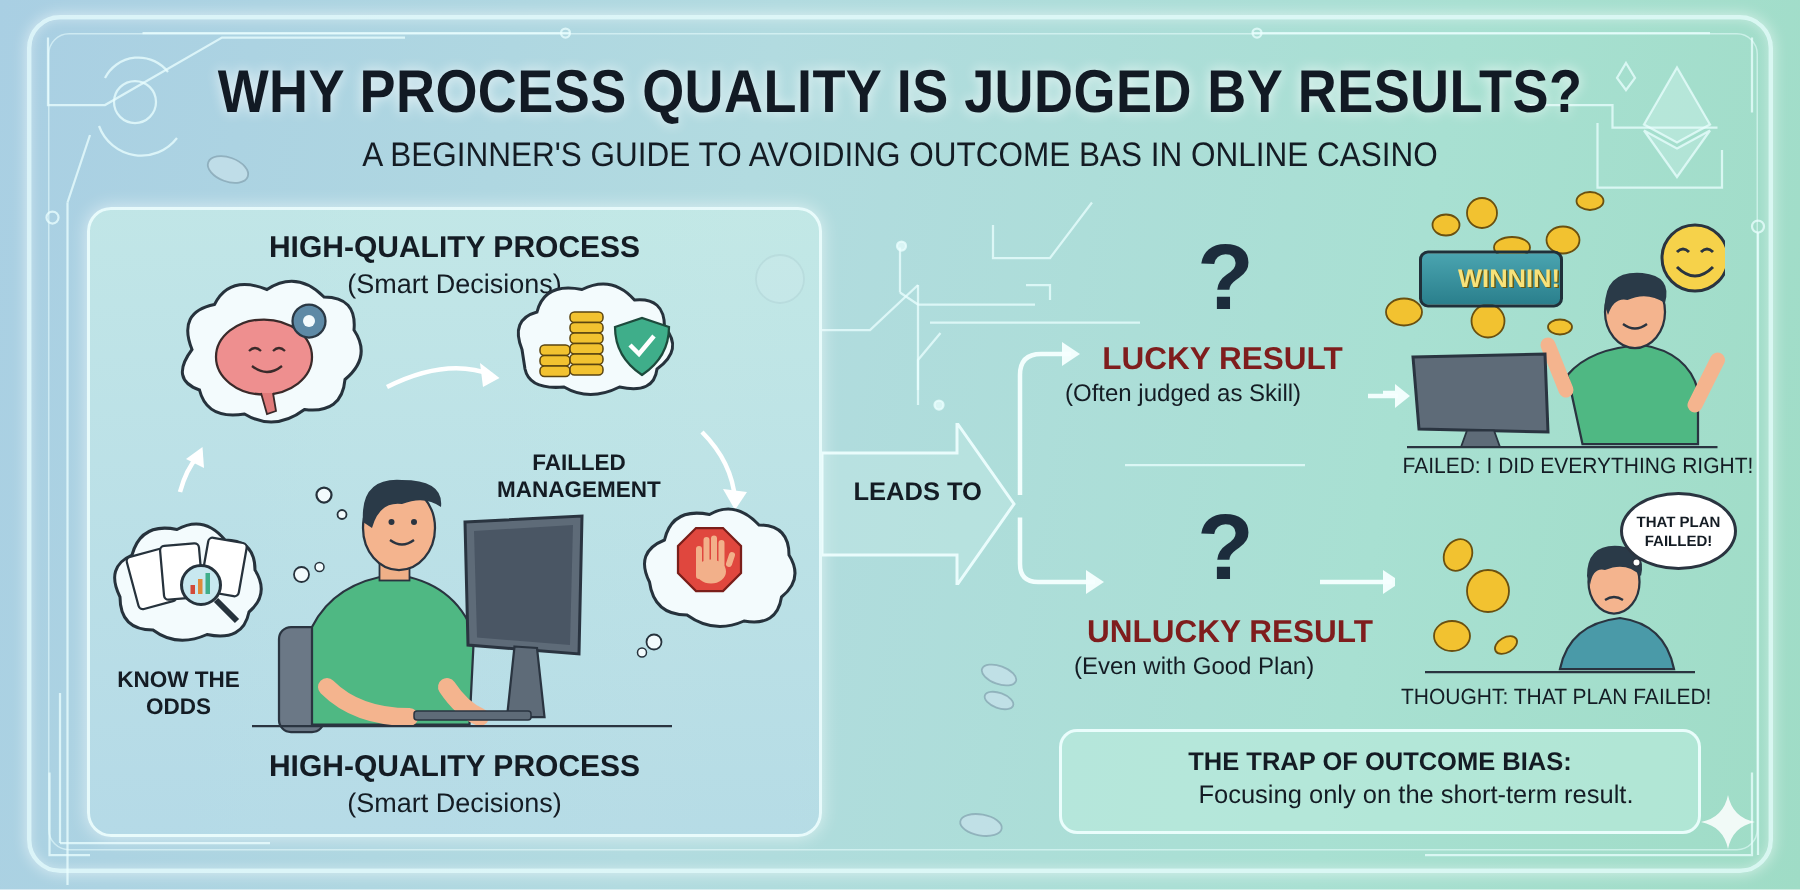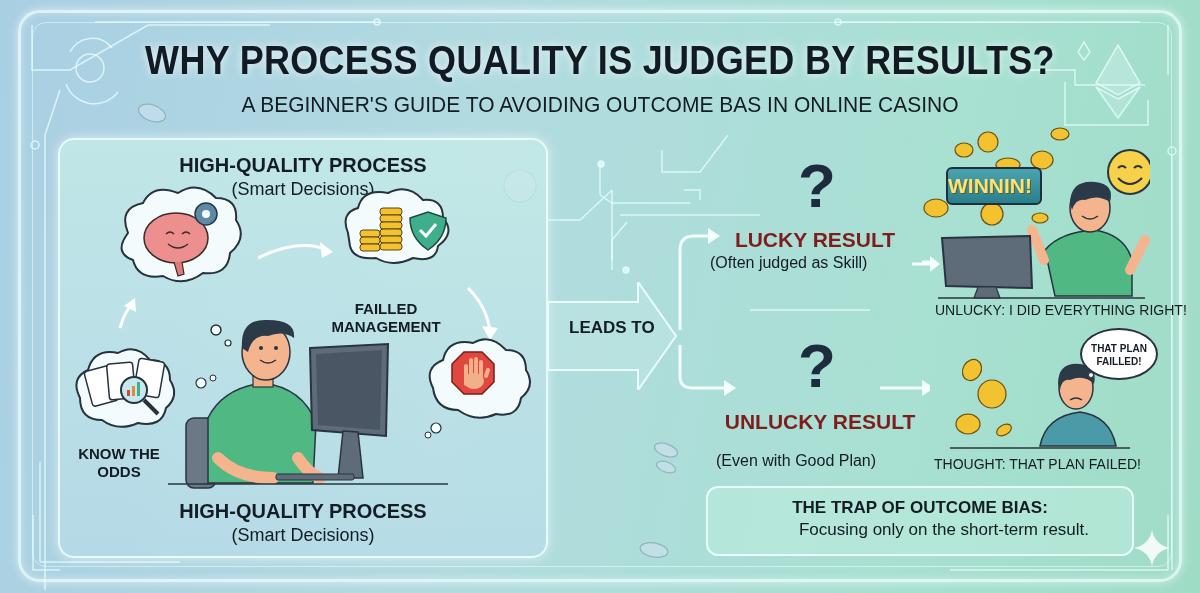--- a/index.html
+++ b/index.html
@@ -65,21 +65,21 @@
     background: rgba(190, 236, 222, 0.55);
     text-align: center; padding-top: 10px;
   }
   .trap-box .t { font-weight: 700; font-size: 17px; color: #141c24; }
   .trap-box .d { font-size: 17px; color: #141c24; margin-top: 2px; padding-left: 48px; }
 
   .winnin {
     position: absolute; left: 946px; top: 167px; width: 96px; height: 38px;
     background: linear-gradient(180deg, #4aa4b0, #2a7f8c);
     border: 2px solid #20303a; border-radius: 6px;
-    color: #f8e27a; font-weight: 700; font-size: 21px; text-align: left; line-height: 34px;
+    color: #f8e27a; font-weight: 700; font-size: 17px; text-align: right; line-height: 34px;
     text-shadow: 1px 1px 0 #6a5a10;
   }
   .bubble {
     position: absolute; left: 1080px; top: 328px; width: 78px; height: 52px;
     background: #fff; border: 2px solid #2a3440; border-radius: 50%;
     text-align: center; font-weight: 700; font-size: 10px; line-height: 13px; padding-top: 12px;
   }
 </style>
 </head>
 <body>
@@ -295,25 +295,25 @@
   <ellipse cx="170" cy="88" rx="20" ry="24" fill="#f4b48e" stroke="#2a3440" stroke-width="1.5"></ellipse>
   <path d="M150 84 Q150 60 175 62 Q195 64 190 82 Q178 74 165 80 Q156 78 152 90Z" fill="#2a3a48"></path>
   <path d="M162 96 q8 6 16 0" stroke="#2a3440" stroke-width="1.5" fill="none"></path>
   <path d="M112 110 L124 140" stroke="#f4b48e" stroke-width="10" stroke-linecap="round"></path>
   <path d="M225 120 L210 150" stroke="#f4b48e" stroke-width="10" stroke-linecap="round"></path>
   <polygon points="22,118 110,116 112,168 26,166" fill="#5e6b78" stroke="#2a3440" stroke-width="2"></polygon>
   <polygon points="58,167 76,167 80,178 54,178" fill="#5e6b78" stroke="#2a3440" stroke-width="1.2"></polygon>
   <line x1="18" y1="178" x2="225" y2="178" stroke="#2a3440" stroke-width="1.5"></line>
 </svg>
 <div class="winnin">WINNIN!</div>
-<div class="thought" style="left:935px; top:302px;">UNLUCKY: I DID EVERYTHING RIGHT!</div>
+<div class="thought" style="left:935px; top:302px;">FAILED: I DID EVERYTHING RIGHT!</div>
 
 <div class="qmark" style="left:798px; top:330px;">?</div>
 <div class="result-title" style="left:720px; top:410px; width:200px;">UNLUCKY RESULT</div>
-<div class="result-sub" style="left:716px; top:436px; width:210px;margin-top:16px;">(Even with Good Plan)</div>
+<div class="result-sub" style="left:716px; top:436px; width:210px;">(Even with Good Plan)</div>
 
 <svg style="position:absolute; left:950px; top:340px;" width="180" height="110" viewBox="0 0 180 110">
   <g fill="#f2c230" stroke="#6a5010" stroke-width="1.2">
     <ellipse cx="22" cy="30" rx="9" ry="11" transform="rotate(30 22 30)"></ellipse>
     <ellipse cx="42" cy="54" rx="14" ry="14"></ellipse>
     <ellipse cx="18" cy="84" rx="12" ry="10"></ellipse>
     <ellipse cx="54" cy="90" rx="8" ry="5" transform="rotate(-30 54 90)"></ellipse>
   </g>
   <path d="M90 106 Q96 76 130 72 Q160 76 166 106Z" fill="#4a9aa8" stroke="#2a3440" stroke-width="1.5"></path>
   <ellipse cx="126" cy="48" rx="17" ry="21" fill="#f4b48e" stroke="#2a3440" stroke-width="1.5"></ellipse>

